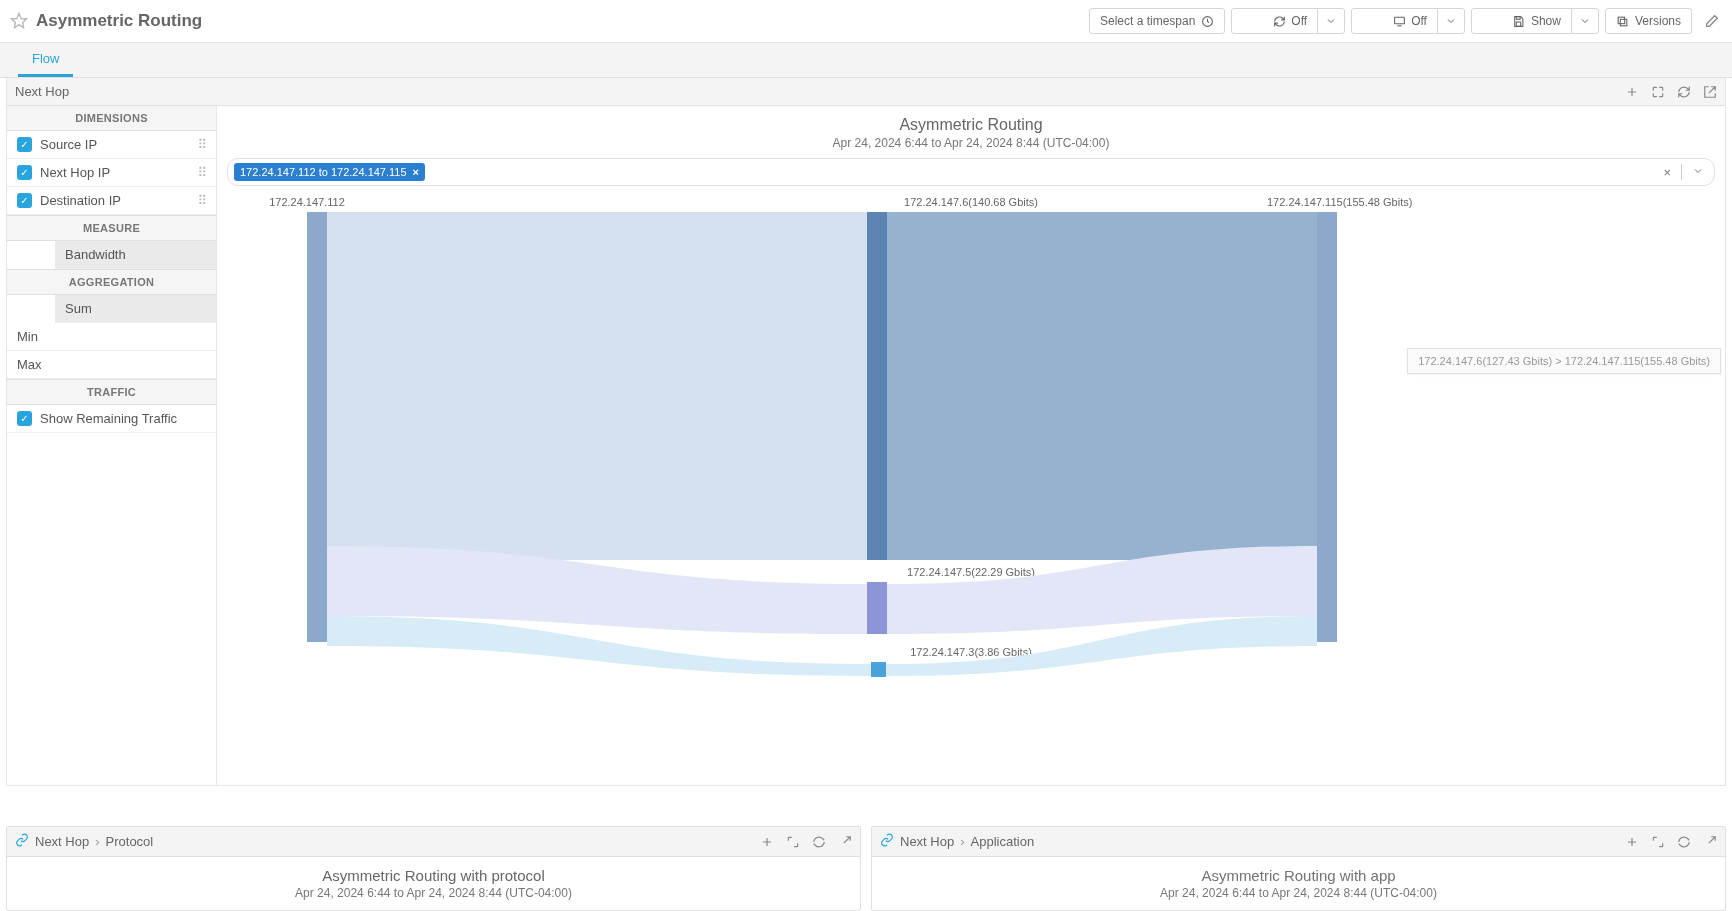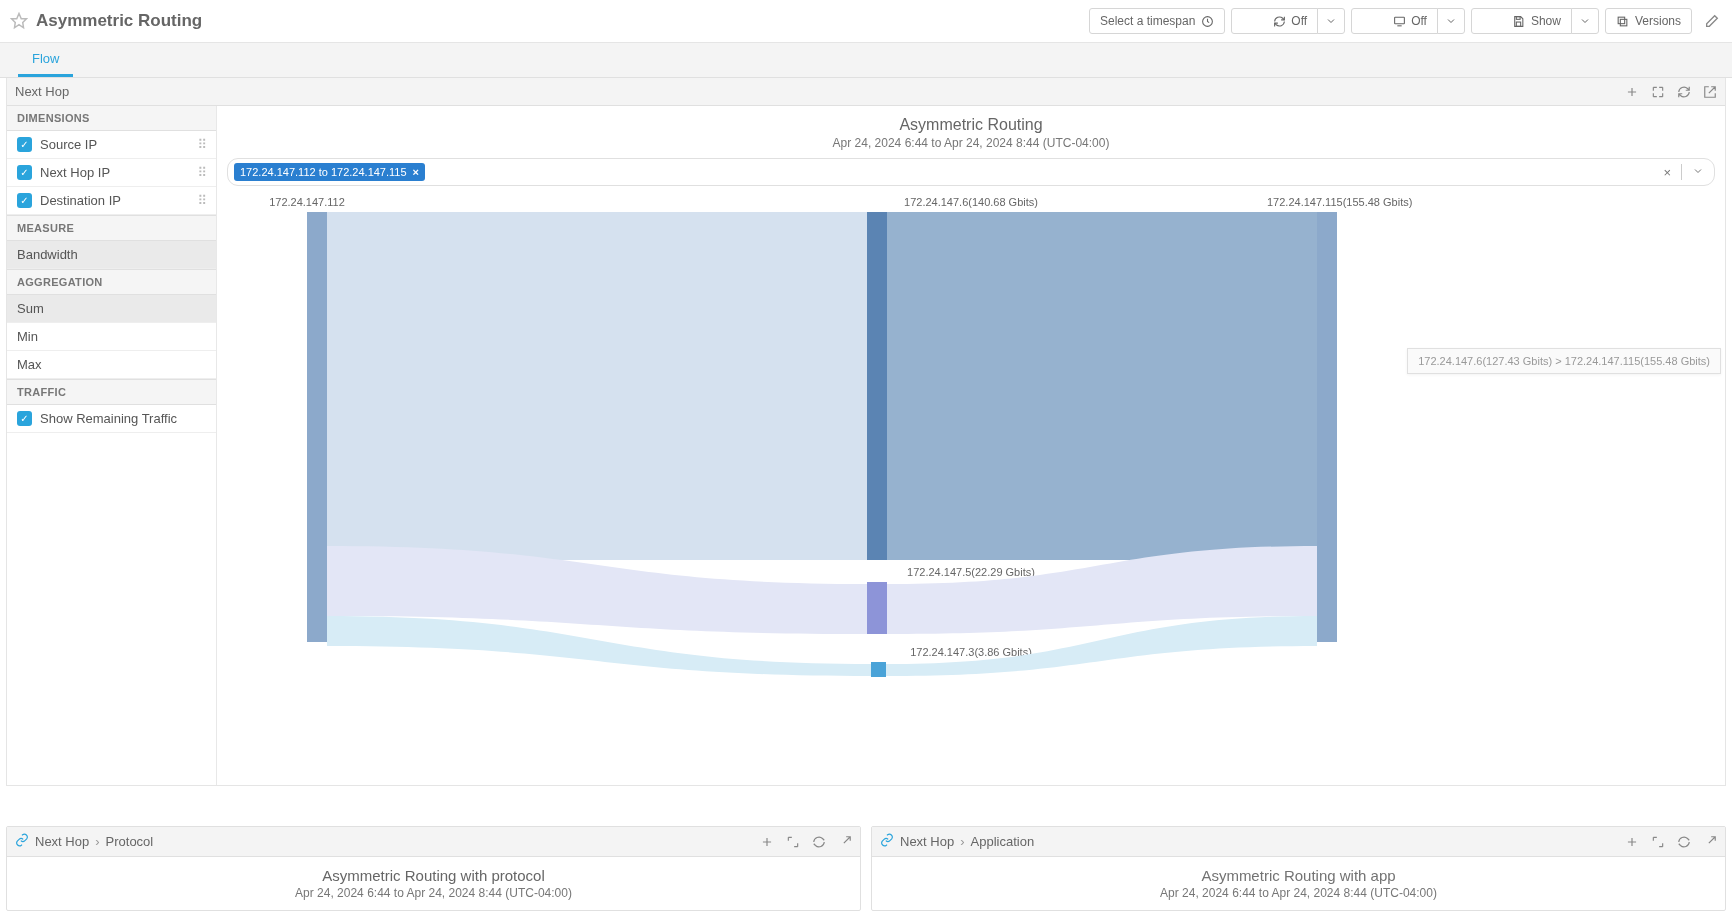--- a/index.html
+++ b/index.html
@@ -25,24 +25,24 @@
 
   
   .panel-head { display: flex; align-items: center; background: #f4f4f4; border-bottom: 1px solid #e0e0e0; padding: 6px 8px; font-size: 13px; color: #666; }
   .panel-head .ph-title { flex: 1; display: flex; align-items: center; gap: 6px; }
   .panel-head .ph-actions { display: flex; gap: 12px; color: #888; }
   .ph-actions .pa { width: 14px; height: 14px; display: inline-flex; align-items: center; justify-content: center; cursor: pointer; }
 
   
   .panel-body { display: flex; flex: 1; position: relative; min-height: 0; }
   .sidebar { width: 210px; border-right: 1px solid #e8e8e8; background: #fff; }
-  .sb-sec-h { background: #f5f5f5; border-top: 1px solid #e0e0e0; border-bottom: 1px solid #e0e0e0; padding: 6px 10px; font-size: 11px; font-weight: 700; letter-spacing: .3px; color: #777; }
+  .sb-sec-h { background: #f5f5f5; border-top: 1px solid #e0e0e0; border-bottom: 1px solid #e0e0e0; padding: 6px 10px; font-size: 11px; font-weight: 700; letter-spacing: .3px; color: #777; text-align: center; }
   .sb-sec-h:first-child { border-top: none; }
   .sb-row { display: flex; align-items: center; padding: 6px 10px; border-bottom: 1px solid #eee; font-size: 13px; color: #555; gap: 8px; }
-  .sb-row.sel { background: #eaeaea; }
+  .sb-row.sel { background: #eaeaea; margin-left: 48px; }
   .cb { width: 15px; height: 15px; border-radius: 3px; background: #2aa4dc; display: inline-flex; align-items: center; justify-content: center; color: #fff; font-size: 10px; }
   .drag { margin-left: auto; color: #bbb; font-size: 13px; letter-spacing: -1px; }
 
   
   .chartwrap { flex: 1; display: flex; flex-direction: column; min-width: 0; position: relative; }
   .chart-title { text-align: center; padding: 10px 0 2px 0; }
   .chart-title .big { font-size: 16px; color: #666; }
   .chart-title .sub { font-size: 12px; color: #777; margin-top: 2px; }
 
   .filterbar { display: flex; align-items: center; margin: 6px 10px; border: 1px solid #e0e0e0; border-radius: 11px; padding: 4px 6px; gap: 6px; }

